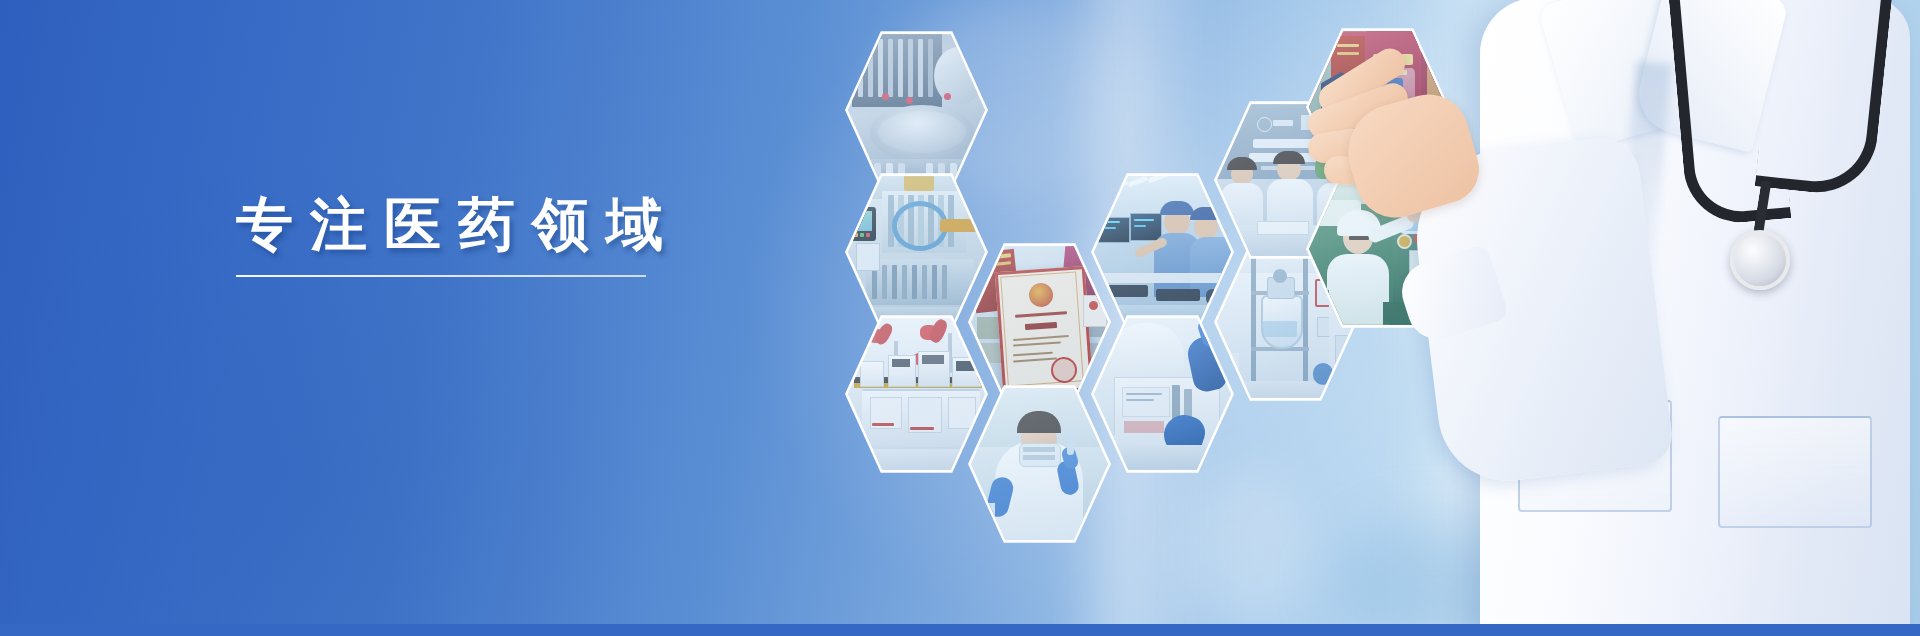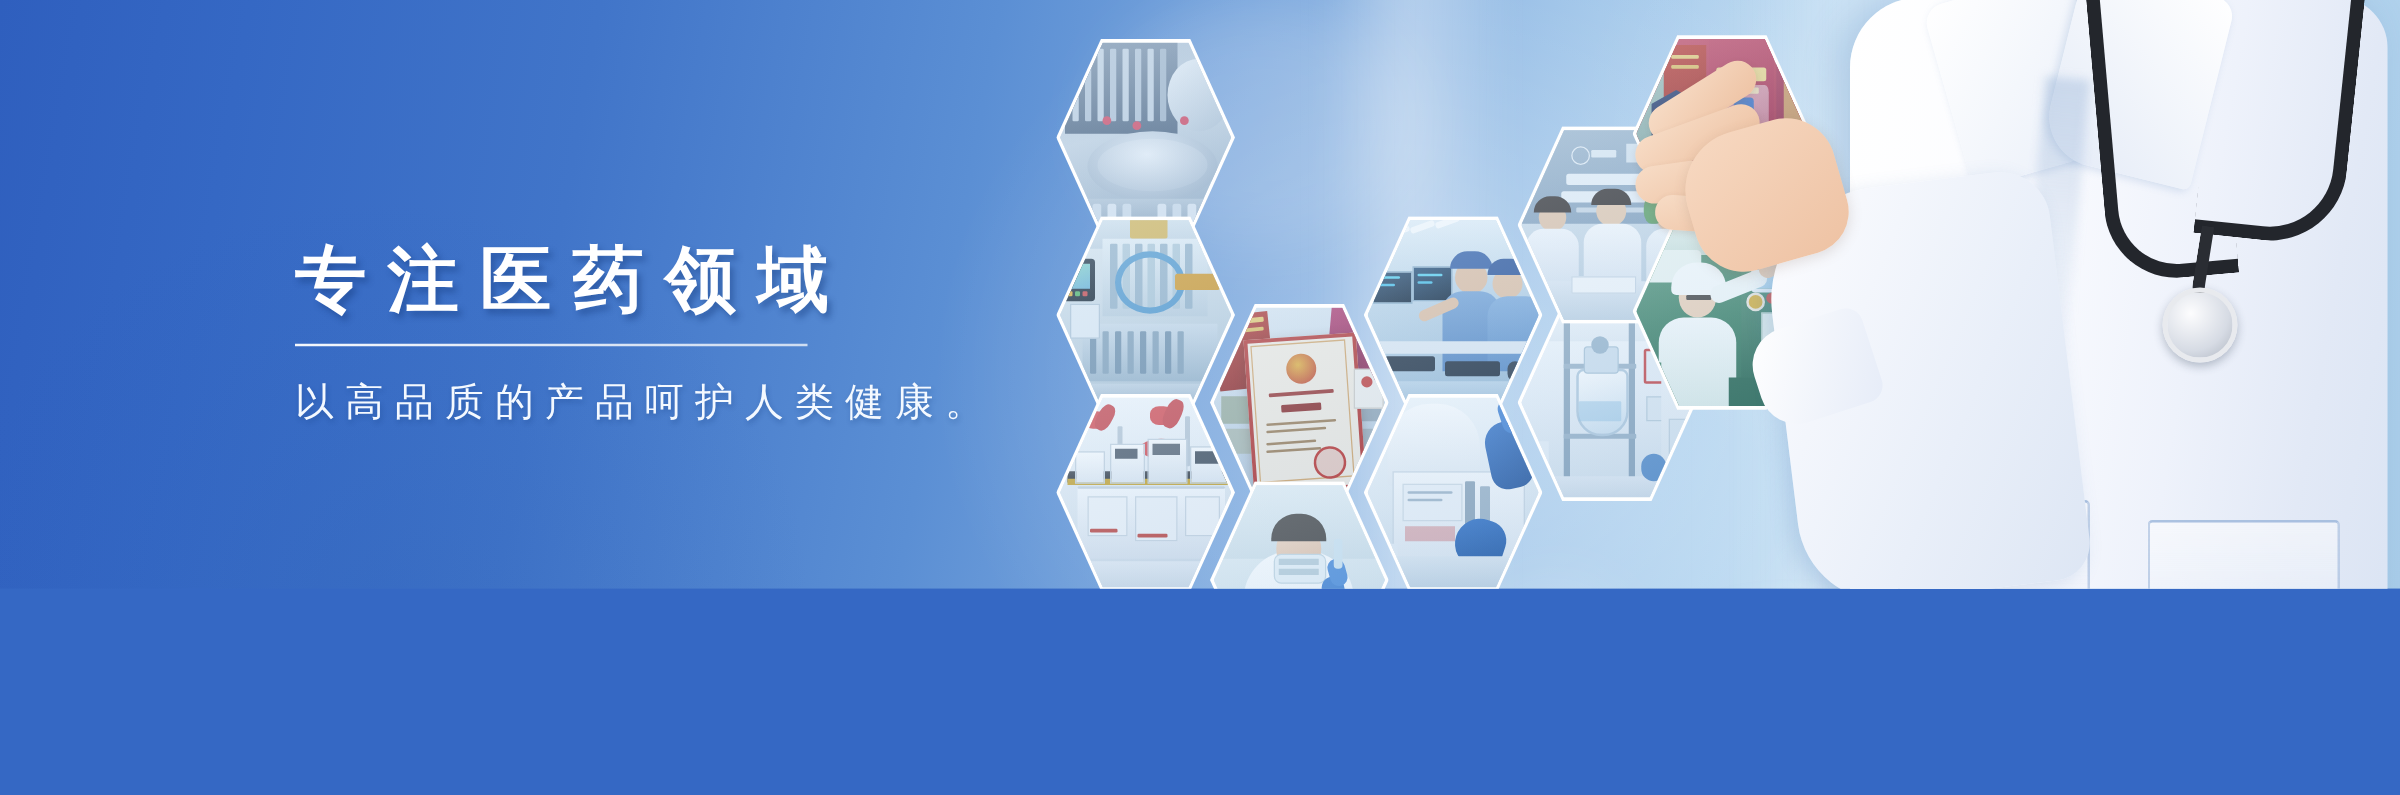--- a/index.html
+++ b/index.html
@@ -1,21 +1,21 @@
 <!DOCTYPE html>
 <html><head>
 <meta charset="utf-8">
 <style>
   html,body{margin:0;padding:0;}
   body{
     width:1920px;height:636px;overflow:hidden;
     font-family:"Liberation Sans","DejaVu Sans",sans-serif;
     background:#3568c4;
   }
-  .banner{position:relative;width:1920px;height:471px;overflow:hidden;}
+  .banner{position:relative;width:1920px;height:624px;overflow:hidden;}
 
   
   .bg-base{
     position:absolute;inset:0;
     background:linear-gradient(100deg,
       #2f5fbe 0%, #3568c4 10%, #4175c9 24%,
       #5b8fd4 40%, #7fabdf 53%, #a2c7ea 64%,
       #b8d8f1 74%, #c2dcf2 84%, #b4d4ee 93%, #a9cde9 100%);
   }
   .bg-wash{
@@ -187,21 +187,20 @@
   <div class="bg-col2"></div>
   <div class="bg-blob bb5"></div>
   <div class="bg-blob bb1"></div>
   <div class="bg-blob bb2"></div>
   <div class="bg-blob bb3"></div>
   <div class="bg-blob bb4"></div>
 
   <div class="copy">
     <div class="headline">专注医药领域</div>
     <div class="rule"></div>
-    <div class="subline">以高品质的产品呵护人类健康。</div>
   </div>
 
   <div class="hexfield">
 
     <div class="hex" style="left:845px;top:28px;width:143px;height:164px;">
       <div class="inner">
         <div class="scene" style="background:linear-gradient(165deg,#aebfd1,#cdd9e4 45%,#9fb3c6);">
           <div class="rect" style="left:4px;top:4px;width:86px;height:72px;background:linear-gradient(180deg,#7f93a9,#5e7governance);"></div>
           <div class="rect" style="left:4px;top:2px;width:90px;height:74px;background:linear-gradient(180deg,#8295ab,#5d7189);"></div>
           <div class="bar" style="left:10px;top:8px;width:5px;height:58px;background:#c8d5e2;"></div>

